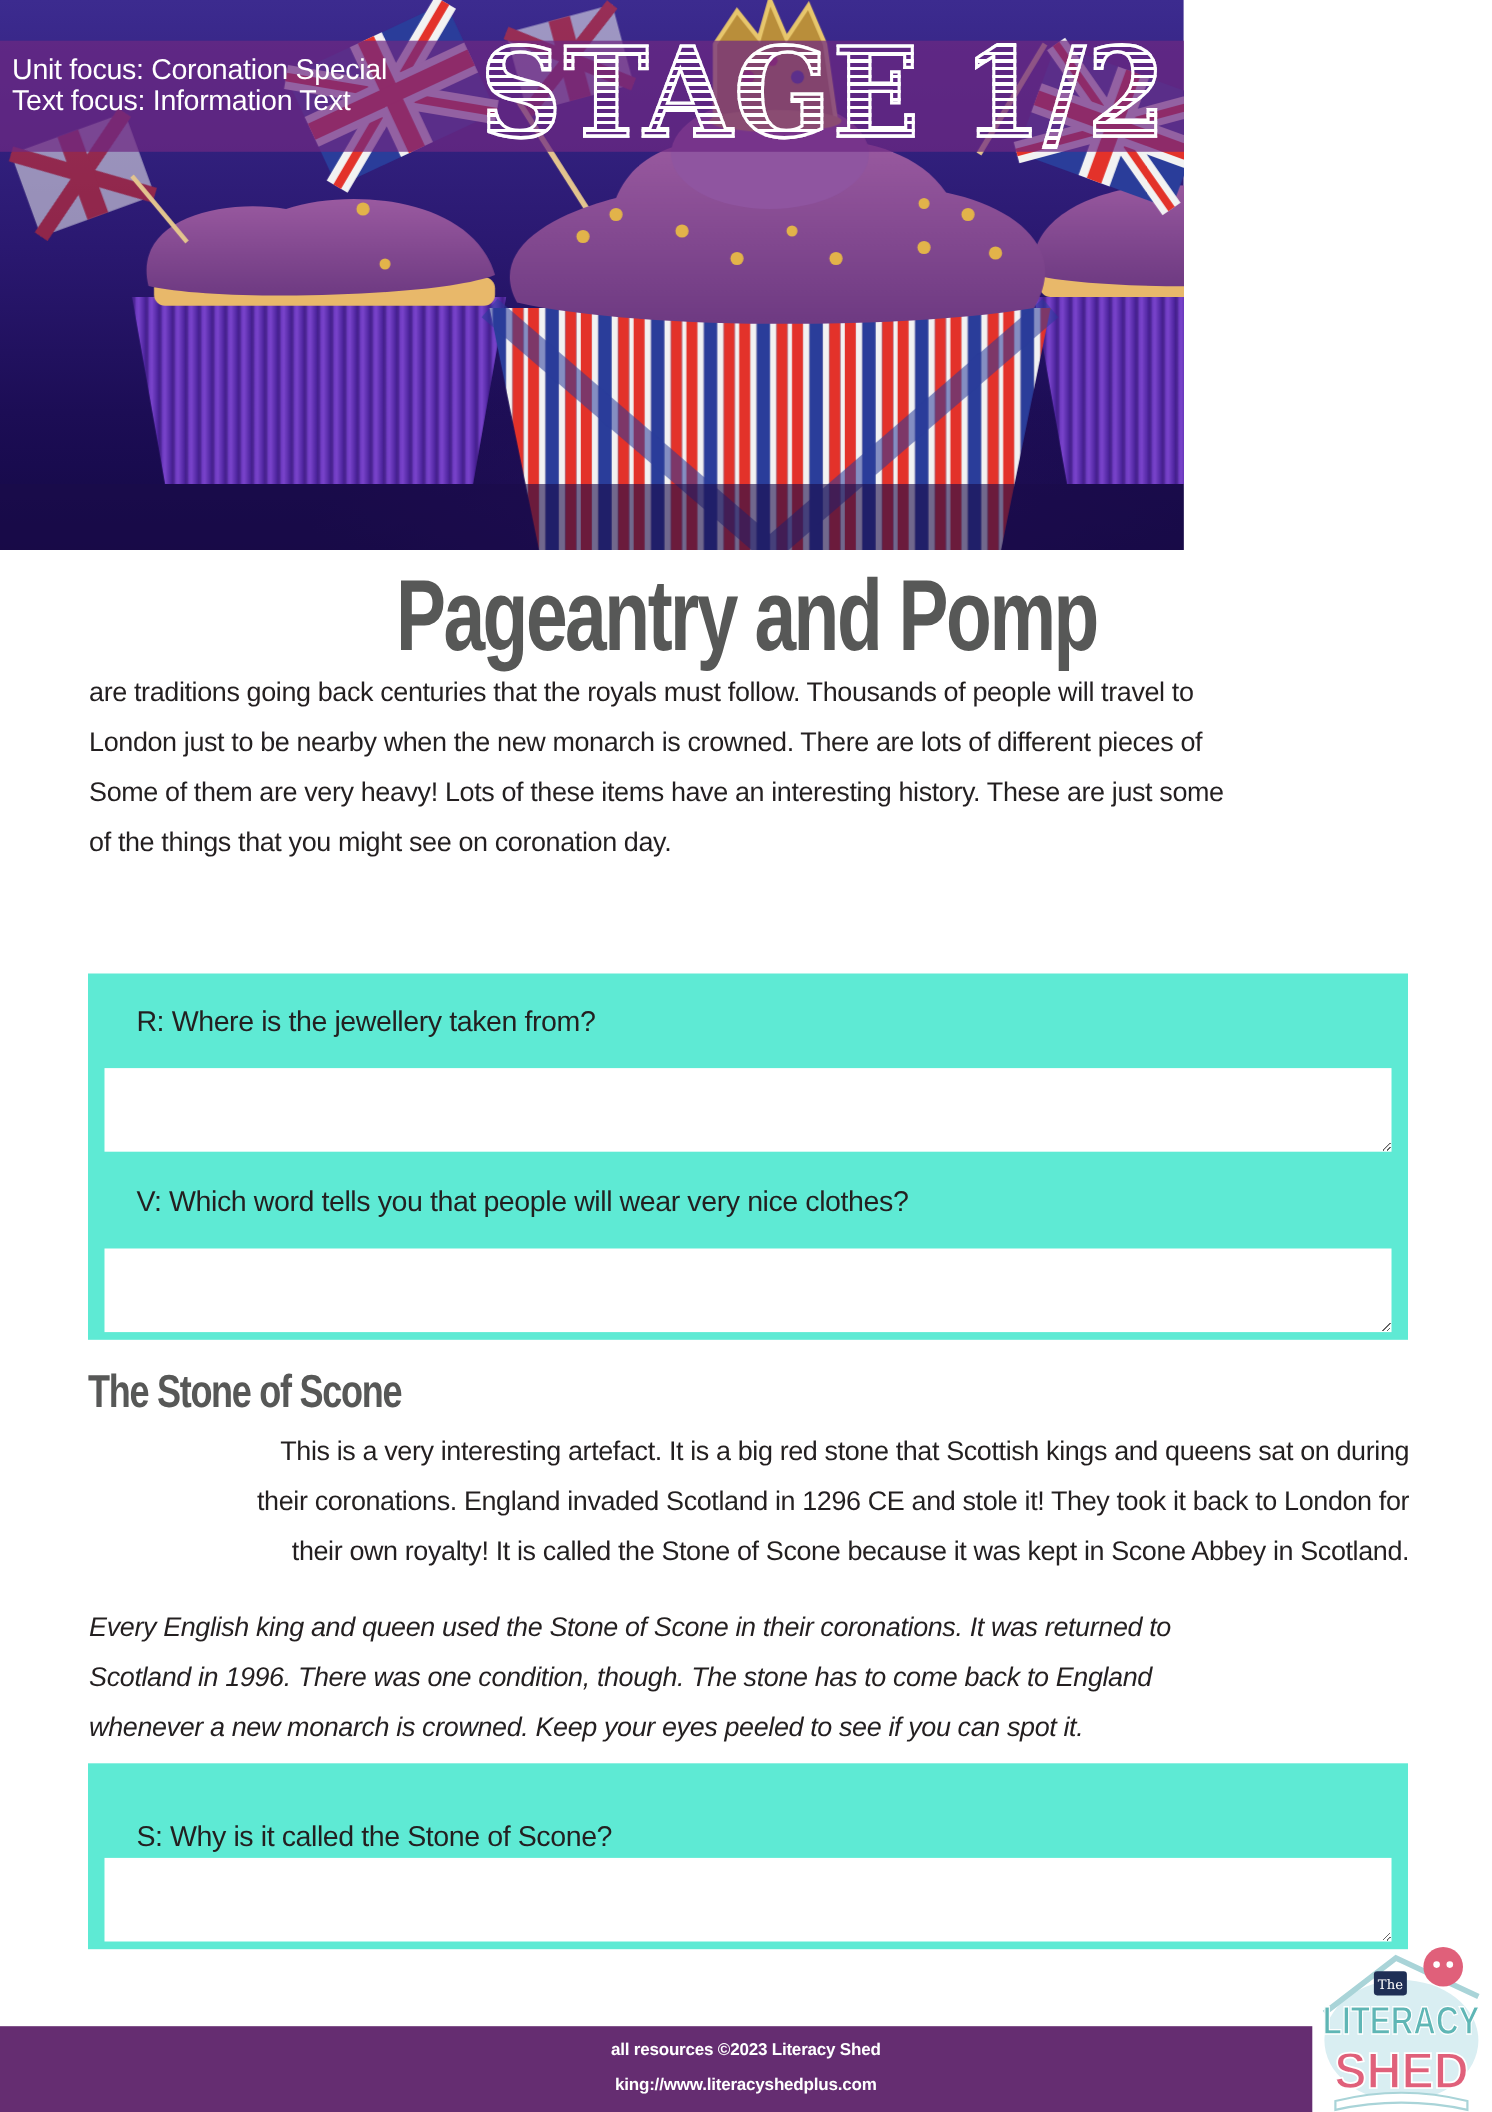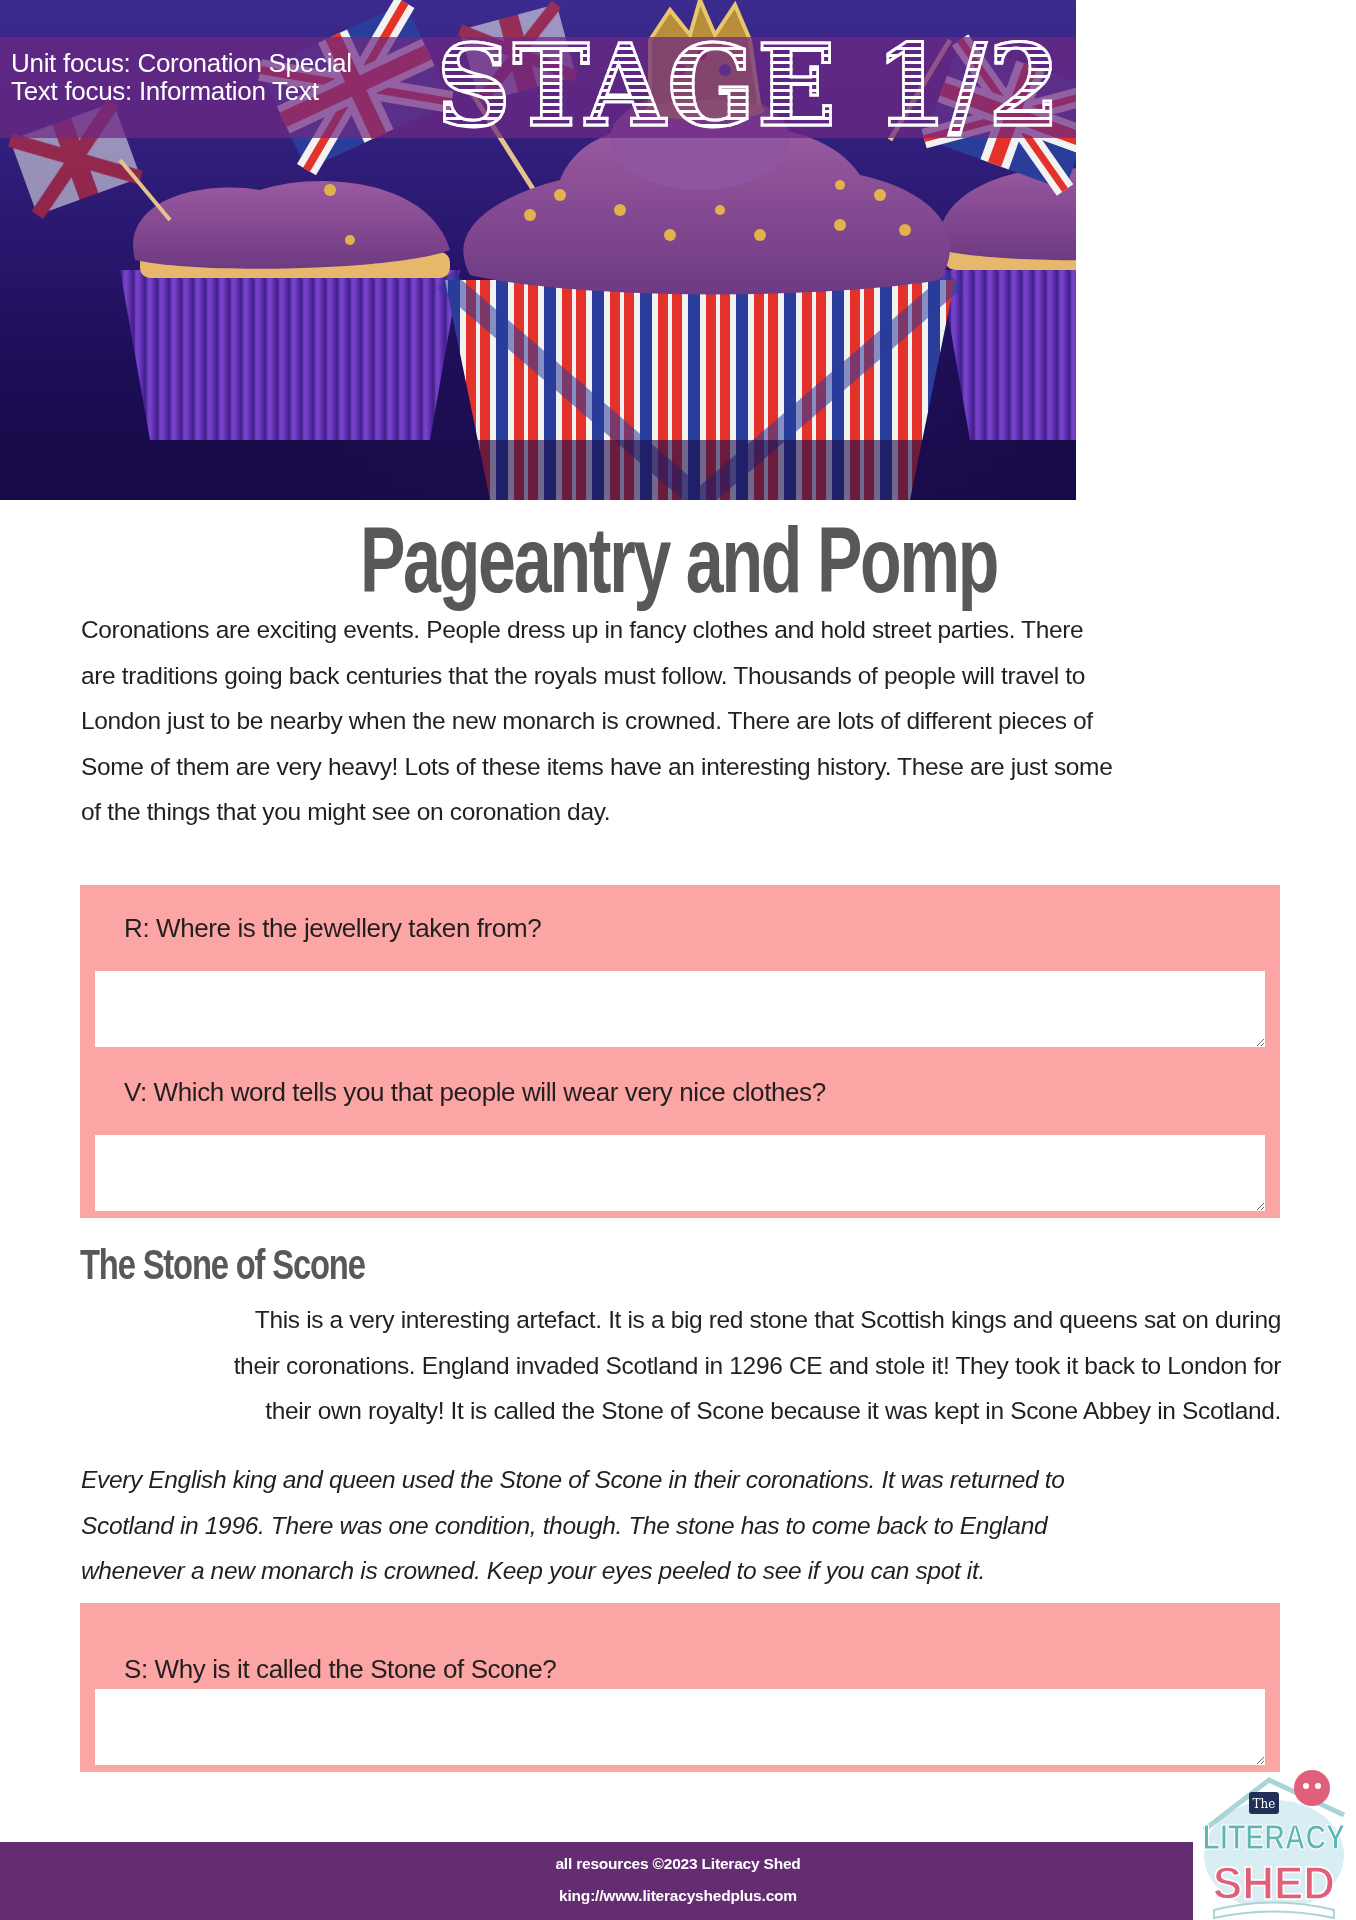--- a/index.html
+++ b/index.html
@@ -44,21 +44,21 @@
   }
   .para {
     position: absolute; left: 81px; width: 1200px;
     font-size: 24.5px; line-height: 45.6px; color: #231f20; letter-spacing: -0.35px;
   }
   .p1 { top: 607px; }
   .p2 { top: 1297px; text-align: right; }
   .p3 { top: 1457px; font-style: italic; }
 
   .qbox {
-    position: absolute; left: 80px; width: 1200px; background: #fca5a5;
+    position: absolute; left: 80px; width: 1200px; background: #5eead4;
   }
   .qbox-1 { top: 885px; height: 333px; }
   .qbox-2 { top: 1603px; height: 169px; }
   .q-label {
     position: absolute; left: 44px; font-size: 26px; color: #231f20; letter-spacing: -0.4px;
   }
   .answer {
     position: absolute; left: 15px; width: 1170px; height: 76px; background: #ffffff;
     border: none; outline: none;
   }
@@ -202,21 +202,20 @@
 
   <div class="band"></div>
   <div class="focus-line focus-unit">Unit focus: Coronation Special</div>
   <div class="focus-line focus-text">Text focus: Information Text</div>
   <div class="stage">STAGE 1/2</div>
 </div>
 
 <h1 class="title">Pageantry and Pomp</h1>
 
 <div class="para p1">
-  <div>Coronations are exciting events. People dress up in fancy clothes and hold street parties. There</div>
   <div>are traditions going back centuries that the royals must follow. Thousands of people will travel to</div>
   <div>London just to be nearby when the new monarch is crowned. There are lots of different pieces of</div>
   <div>Some of them are very heavy! Lots of these items have an interesting history. These are just some</div>
   <div>of the things that you might see on coronation day.</div>
 </div>
 
 <div class="qbox qbox-1">
   <div class="q-label" style="top:28px;">R: Where is the jewellery taken from?</div>
   <textarea class="answer" style="top: 86px;" value=""></textarea>
   <div class="q-label" style="top:192px;">V: Which word tells you that people will wear very nice clothes?</div>

